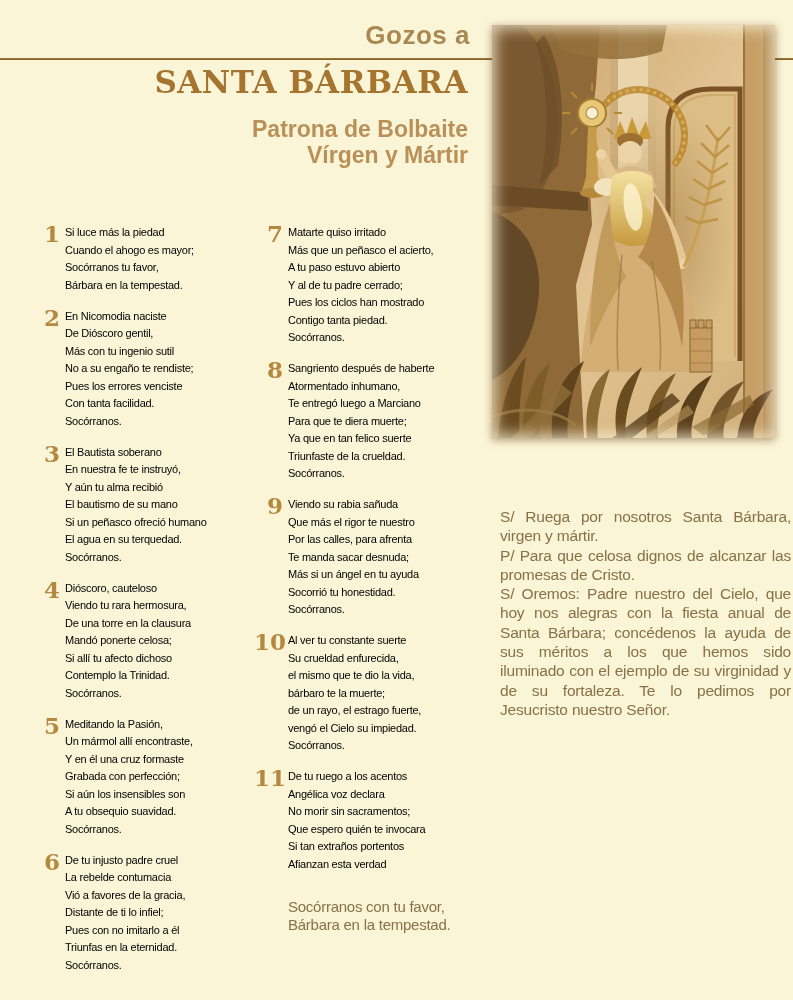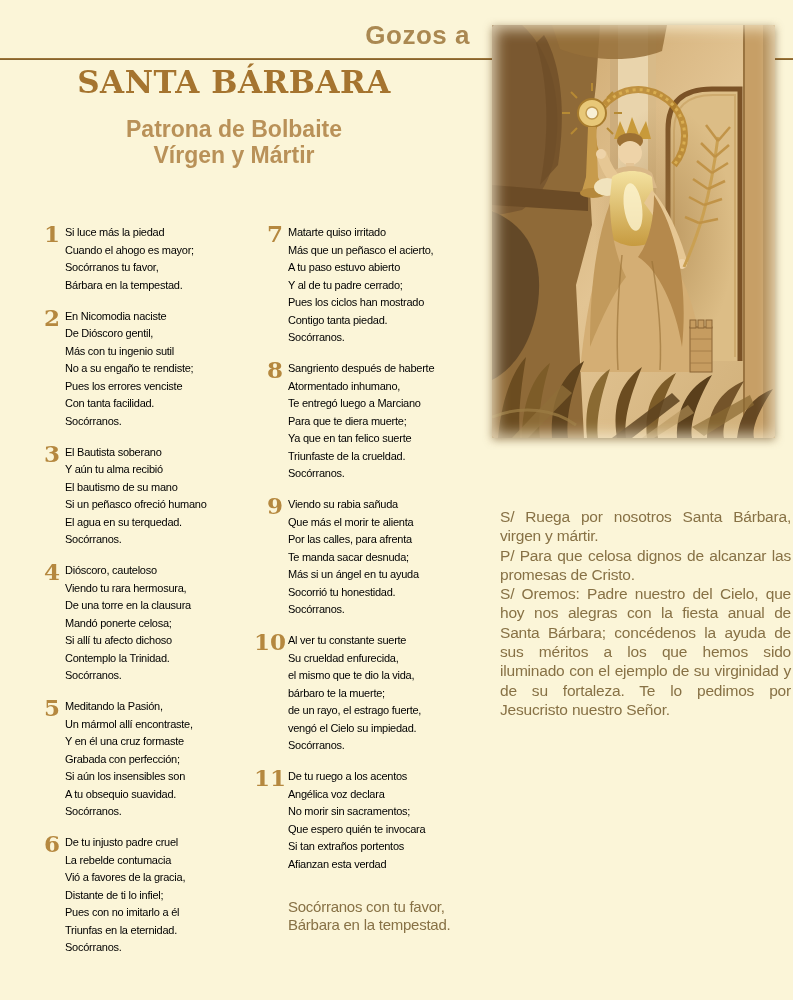--- a/index.html
+++ b/index.html
@@ -11,21 +11,21 @@
   .rule {
     position:absolute; left:0; top:58px; width:793px; height:2px;
     background:linear-gradient(to bottom,#a57d3e,#7d5b29);
     z-index:0;
   }
   .pretitle {
     position:absolute; top:20px; right:323px;
     font-size:26px; font-weight:bold; color:#aa8851; letter-spacing:.5px;
     white-space:nowrap;
   }
-  .title-block { position:absolute; top:64px; left:0; width:468px; text-align:center; }
+  .title-block { position:absolute; top:64px; left:0; width:468px; text-align:right; }
   .main-title {
     font-family:"DejaVu Serif","Liberation Serif",serif;
     font-size:31px; font-weight:bold; color:#a5742f;
     line-height:36px; letter-spacing:.5px; white-space:nowrap;
   }
   .subtitle {
     font-size:23px; font-weight:bold; color:#b99158; line-height:26px;
     white-space:nowrap;
   }
   .subtitle.first { margin-top:16px; }
@@ -219,20 +219,21 @@
           <div class="verse-line">No a su engaño te rendiste;</div>
           <div class="verse-line">Pues los errores venciste</div>
           <div class="verse-line">Con tanta facilidad.</div>
           <div class="verse-line">Socórranos.</div>
         </div>
       </div>
       <div class="verse">
         <div class="verse-num">3</div>
         <div class="verse-lines">
           <div class="verse-line">El Bautista soberano</div>
+          <div class="verse-line">En nuestra fe te instruyó,</div>
           <div class="verse-line">Y aún tu alma recibió</div>
           <div class="verse-line">El bautismo de su mano</div>
           <div class="verse-line">Si un peñasco ofreció humano</div>
           <div class="verse-line">El agua en su terquedad.</div>
           <div class="verse-line">Socórranos.</div>
         </div>
       </div>
       <div class="verse">
         <div class="verse-num">4</div>
         <div class="verse-lines">
@@ -294,21 +295,21 @@
           <div class="verse-line">Para que te diera muerte;</div>
           <div class="verse-line">Ya que en tan felico suerte</div>
           <div class="verse-line">Triunfaste de la crueldad.</div>
           <div class="verse-line">Socórranos.</div>
         </div>
       </div>
       <div class="verse">
         <div class="verse-num">9</div>
         <div class="verse-lines">
           <div class="verse-line">Viendo su rabia sañuda</div>
-          <div class="verse-line">Que más el morir te alienta</div>
+          <div class="verse-line">Que más el rigor te nuestro</div>
           <div class="verse-line">Por las calles, para afrenta</div>
           <div class="verse-line">Te manda sacar desnuda;</div>
           <div class="verse-line">Más si un ángel en tu ayuda</div>
           <div class="verse-line">Socorrió tu honestidad.</div>
           <div class="verse-line">Socórranos.</div>
         </div>
       </div>
       <div class="verse">
         <div class="verse-num">10</div>
         <div class="verse-lines">

